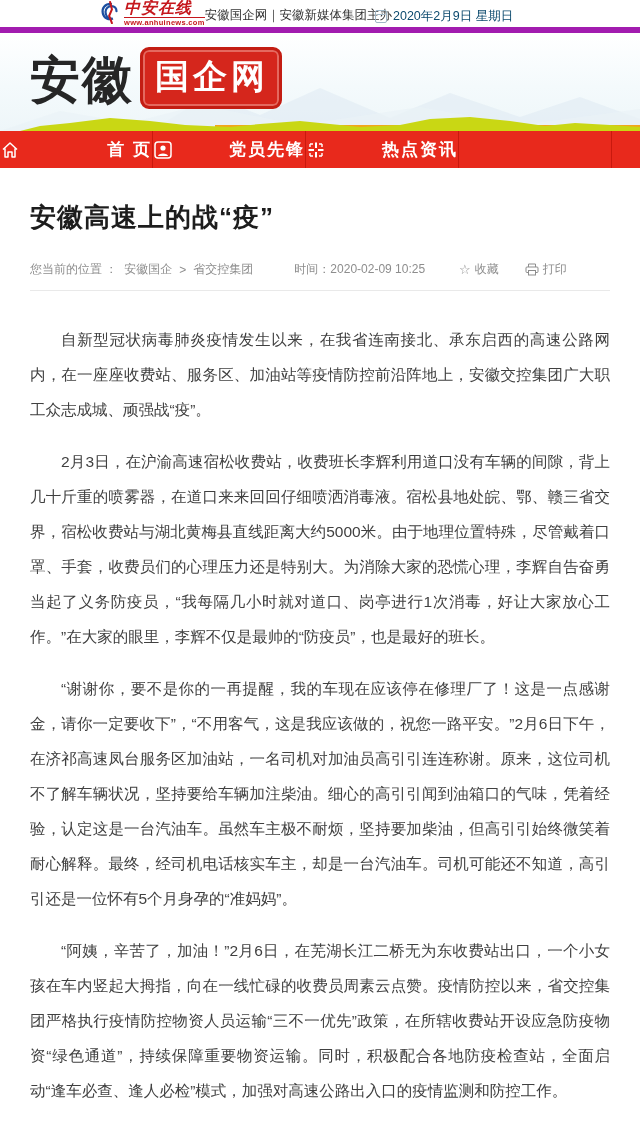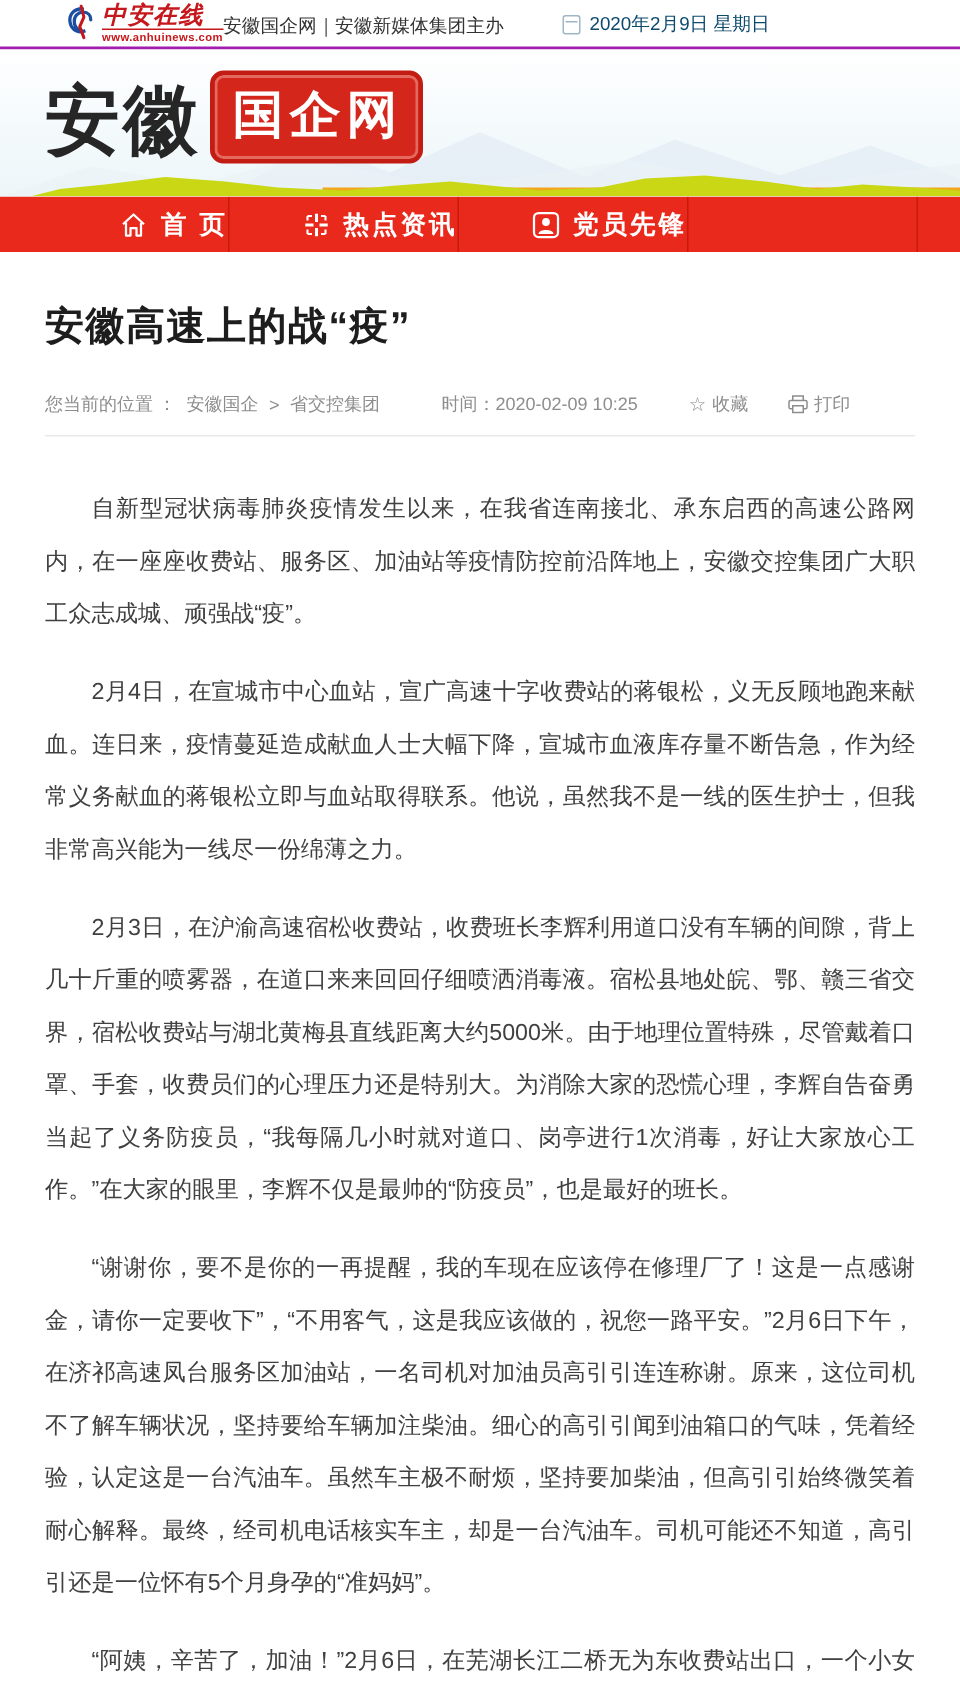--- a/index.html
+++ b/index.html
@@ -1,39 +1,39 @@
 <!DOCTYPE html>
 <html><head>
 <meta charset="utf-8">
 <style>
   * { margin:0; padding:0; box-sizing:border-box; }
   html,body { width:640px; background:#ffffff; font-family:"Liberation Sans","DejaVu Sans",sans-serif; }
 
   
-  .topbar { height:33px; display:flex; align-items:center; padding:0 10px 0 44px; border-bottom:2px solid #a21caf; background:#fff; position:relative; }
+  .topbar { height:33px; display:flex; align-items:center; padding:0 10px 0 100px; border-bottom:6px solid #a21caf; background:#fff; position:relative; }
   .site-logo { display:flex; align-items:flex-start; gap:2px; position:relative; cursor:pointer; }
   .logo-swirl { width:22px; height:24px; margin-top:1px; }
   .logo-text-wrap { display:flex; flex-direction:column; line-height:1; }
   .logo-cn { font-family:"DejaVu Serif","Liberation Serif",serif; font-style:italic; font-weight:bold; font-size:16px; color:#c5171c; letter-spacing:1px; }
   .logo-url { font-size:7.5px; font-weight:bold; color:#c5171c; border-top:1px solid #c5171c; margin-top:1px; padding-top:1px; letter-spacing:.3px;text-align:right; }
   .site-label { font-size:12.5px; color:#333; margin-left:0; margin-top:4px; }
   .topbar-date { position:absolute; left:375px; top:8px; display:flex; align-items:center; gap:6px; font-size:12.5px; color:#0c4a6e; }
   .cal-icon { width:12px; height:13px; border:1px solid #9fb6c6; border-radius:2px; position:relative; }
   .cal-icon:before { content:""; position:absolute; left:1px; right:1px; top:3px; height:1px; background:#9fb6c6; }
 
   
   .masthead { height:98px; position:relative; overflow:hidden; background:linear-gradient(180deg,#ffffff 0%,#f4fafc 55%,#eef6f9 100%); }
   .mast-art { position:absolute; left:0; bottom:0; width:640px; height:98px; }
   .brand { position:absolute; left:30px; top:14px; display:flex; align-items:flex-start; gap:6px; cursor:pointer; }
   .brand-black { font-family:"DejaVu Serif","Liberation Serif",serif; font-weight:900; font-size:50px; color:#262626; letter-spacing:2px; }
   .brand-stamp { display:inline-block; background:#d5261c; border:3px solid #c31d13; border-radius:9px; box-shadow:0 0 0 2px #e4695f inset; color:#fff; font-weight:bold; font-size:34px; letter-spacing:4px; padding:4px 10px 6px 12px; font-family:"DejaVu Serif","Liberation Serif",serif; }
 
   
   .mainnav { height:37px; background:#e8291c; display:flex; overflow:hidden; width:640px; }
-  .nav-item { flex:0 0 153px; display:flex; align-items:center; justify-content:flex-end; gap:8px; color:#fff; font-size:17px; font-weight:bold; border-right:1px solid #c9190e; cursor:pointer; letter-spacing:2px; }
+  .nav-item { flex:0 0 153px; display:flex; align-items:center; justify-content:space-between; gap:8px; color:#fff; font-size:17px; font-weight:bold; border-right:1px solid #c9190e; cursor:pointer; letter-spacing:2px; }
   .nav-item svg { flex:0 0 auto; }
 
   
   .content { padding:0 30px; }
   .article-title { margin-top:32px; font-size:26px; font-weight:bold; color:#1d1d1d; letter-spacing:1px; }
   .meta-row { margin-top:26px; padding-bottom:12px; border-bottom:1px solid #e9e9e9; display:flex; align-items:center; font-size:12px; color:#8d8d8d; }
   .meta-row .crumb-link { cursor:pointer; }
   .meta-sep { margin:0 7px; }
   .meta-time { margin-left:34px; }
   .meta-act { margin-left:34px; display:flex; align-items:center; gap:4px; cursor:pointer; }
@@ -82,32 +82,32 @@
 
 <div class="mainnav">
   <div class="nav-item">
     <svg width="20" height="20" viewBox="0 0 20 20">
         <path d="M3 9.5 L10 3 L17 9.5 M5 8.5 V17 H8 V12 H12 V17 H15 V8.5" fill="none" stroke="#fff" stroke-width="1.5" stroke-linejoin="round"></path>
       </svg>
     <span>首 页</span>
   </div>
   <div class="nav-item">
     <svg width="20" height="20" viewBox="0 0 20 20">
-        <path d="M10 2.5 V8 M10 12 V17.5 M2.5 10 H8 M12 10 H17.5" stroke="#fff" stroke-width="2" fill="none"></path>
-        <path d="M4 4 H7 M4 4 V7 M16 4 H13 M16 4 V7 M4 16 H7 M4 16 V13 M16 16 H13 M16 16 V13" stroke="#fff" stroke-width="1.4" fill="none"></path>
-      </svg>
-    <span>热点资讯</span>
-  </div>
-  <div class="nav-item">
-    <svg width="20" height="20" viewBox="0 0 20 20">
         <rect x="2" y="2" width="16" height="16" rx="3" fill="none" stroke="#fff" stroke-width="1.5"></rect>
         <circle cx="10" cy="8" r="2.6" fill="#fff"></circle>
         <path d="M5 16 C5 12.5 15 12.5 15 16 Z" fill="#fff"></path>
       </svg>
     <span>党员先锋</span>
+  </div>
+  <div class="nav-item">
+    <svg width="20" height="20" viewBox="0 0 20 20">
+        <path d="M10 2.5 V8 M10 12 V17.5 M2.5 10 H8 M12 10 H17.5" stroke="#fff" stroke-width="2" fill="none"></path>
+        <path d="M4 4 H7 M4 4 V7 M16 4 H13 M16 4 V7 M4 16 H7 M4 16 V13 M16 16 H13 M16 16 V13" stroke="#fff" stroke-width="1.4" fill="none"></path>
+      </svg>
+    <span>热点资讯</span>
   </div>
   <div class="nav-item">
 
     <span></span>
   </div>
 </div>
 
 <div class="content">
   <h1 class="article-title">安徽高速上的战“疫”</h1>
 
@@ -126,19 +126,18 @@
           <path d="M3.5 4 V1 H10.5 V4" fill="none" stroke="#8d8d8d" stroke-width="1"></path>
           <rect x="1" y="4" width="12" height="5.5" rx="1" fill="none" stroke="#8d8d8d" stroke-width="1"></rect>
           <rect x="3.5" y="7.5" width="7" height="4.5" fill="#fff" stroke="#8d8d8d" stroke-width="1"></rect>
         </svg>
       <span>打印</span>
     </span>
   </div>
 
   <div class="article-body">
     <p>自新型冠状病毒肺炎疫情发生以来，在我省连南接北、承东启西的高速公路网内，在一座座收费站、服务区、加油站等疫情防控前沿阵地上，安徽交控集团广大职工众志成城、顽强战“疫”。</p>
-    <p>2月4日，在宣城市中心血站，宣广高速十字收费站的蒋银松，义无反顾地跑来献血。连日来，疫情蔓延造成献血人士大幅下降，宣城市血液库存量不断告急，作为经常义务献血的蒋银松立即与血站取得联系。他说，虽然我不是一线的医生护士，但我非常高兴能为一线尽一份绵薄之力。</p>
     <p>2月3日，在沪渝高速宿松收费站，收费班长李辉利用道口没有车辆的间隙，背上几十斤重的喷雾器，在道口来来回回仔细喷洒消毒液。宿松县地处皖、鄂、赣三省交界，宿松收费站与湖北黄梅县直线距离大约5000米。由于地理位置特殊，尽管戴着口罩、手套，收费员们的心理压力还是特别大。为消除大家的恐慌心理，李辉自告奋勇当起了义务防疫员，“我每隔几小时就对道口、岗亭进行1次消毒，好让大家放心工作。”在大家的眼里，李辉不仅是最帅的“防疫员”，也是最好的班长。</p>
     <p>“谢谢你，要不是你的一再提醒，我的车现在应该停在修理厂了！这是一点感谢金，请你一定要收下”，“不用客气，这是我应该做的，祝您一路平安。”2月6日下午，在济祁高速凤台服务区加油站，一名司机对加油员高引引连连称谢。原来，这位司机不了解车辆状况，坚持要给车辆加注柴油。细心的高引引闻到油箱口的气味，凭着经验，认定这是一台汽油车。虽然车主极不耐烦，坚持要加柴油，但高引引始终微笑着耐心解释。最终，经司机电话核实车主，却是一台汽油车。司机可能还不知道，高引引还是一位怀有5个月身孕的“准妈妈”。</p>
     <p>“阿姨，辛苦了，加油！”2月6日，在芜湖长江二桥无为东收费站出口，一个小女孩在车内竖起大拇指，向在一线忙碌的收费员周素云点赞。疫情防控以来，省交控集团严格执行疫情防控物资人员运输“三不一优先”政策，在所辖收费站开设应急防疫物资“绿色通道”，持续保障重要物资运输。同时，积极配合各地防疫检查站，全面启动“逢车必查、逢人必检”模式，加强对高速公路出入口的疫情监测和防控工作。</p>
 
   </div>
 </div>
 
 </body></html>

